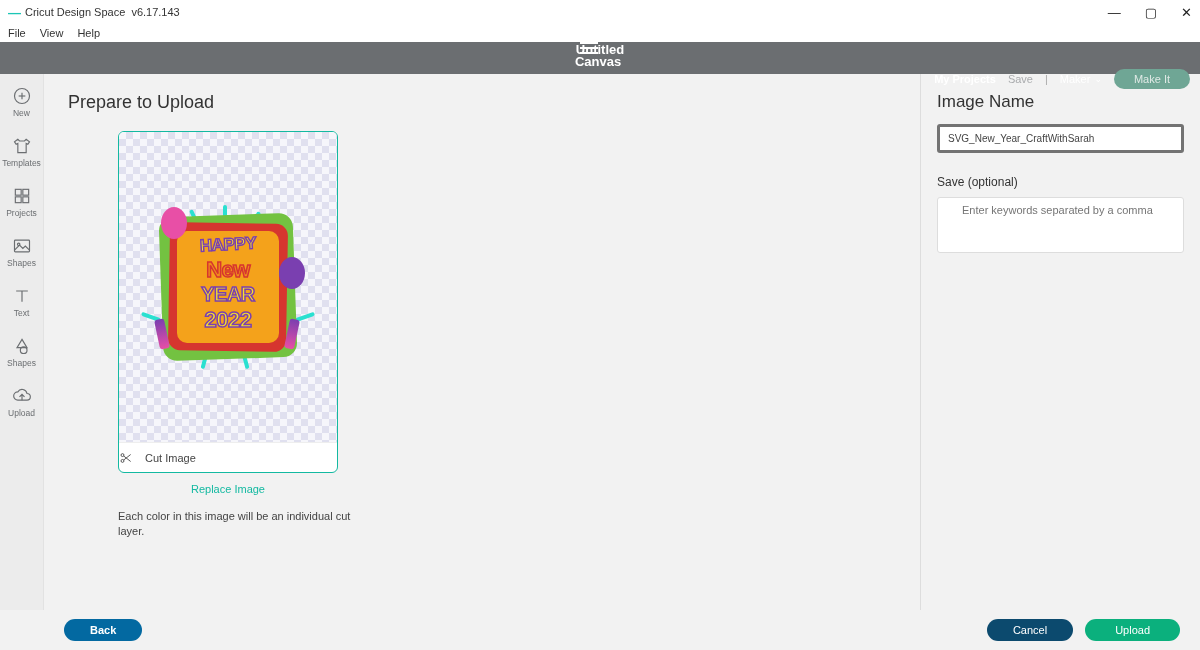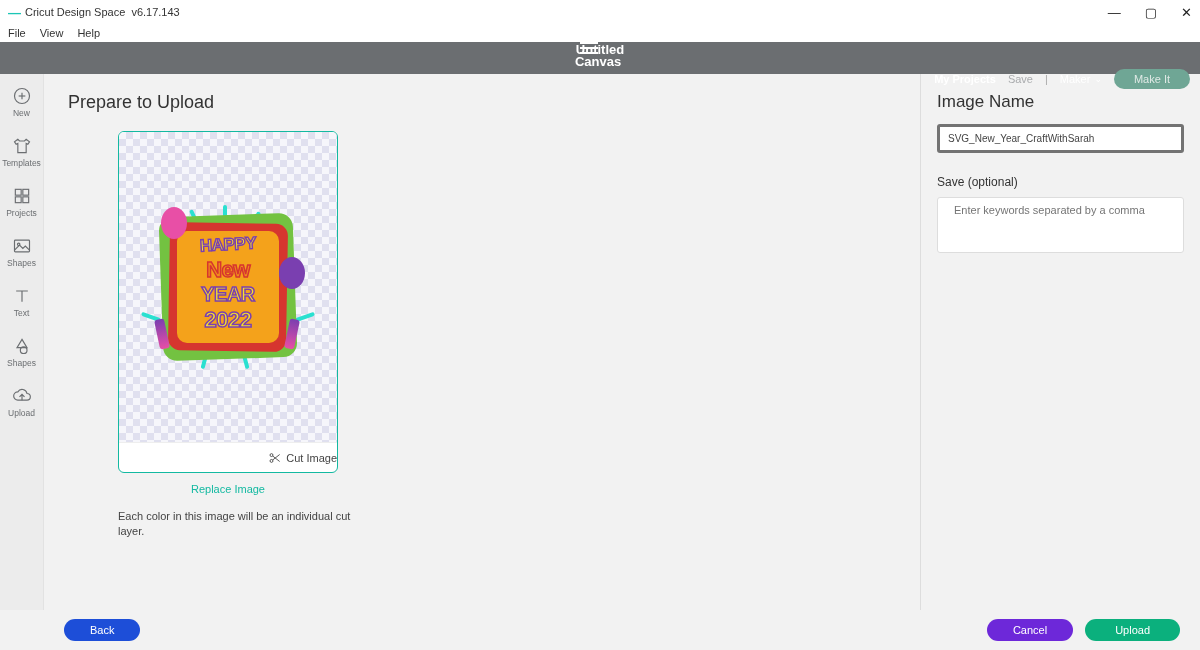--- a/index.html
+++ b/index.html
@@ -53,33 +53,33 @@
   .balloon.b1 { top:0px; left:8px; background:#e84fa6;}
   .balloon.b2 { top:50px; right:-2px; background:#7a3fb0;}
   .txtline { position:absolute; left:0; right:0; text-align:center; font-family: "Arial Black", sans-serif; font-weight:900; color:#f7e22a; -webkit-text-stroke: 1.5px #7a3fb0; letter-spacing:-0.5px; }
   .t1 { top:28px; font-size:17px; transform:rotate(-3deg);}
   .t2 { top:50px; font-size:22px; color:#f08c1c; -webkit-text-stroke:1.5px #d6352f;}
   .t3 { top:76px; font-size:20px;}
   .t4 { top:100px; font-size:22px; color:#f7e22a;}
   .rocket { position:absolute; width:10px; height:30px; background:linear-gradient(#7a3fb0,#e84fa6); bottom:18px; border-radius:3px;}
   .rocket.r1 { left:4px; transform:rotate(-12deg);}
   .rocket.r2 { right:6px; transform:rotate(12deg);}
-  .cut-row { height: 30px; border-top:1px solid #eee; display:flex; align-items:center; justify-content:flex-end; gap:4px; font-size:11px; color:#444;}
+  .cut-row { height: 30px; border-top:1px solid #eee; display:flex; align-items:center; justify-content:flex-start; gap:12px; font-size:11px; color:#444;}
   .cut-row svg { width:14px; height:14px; stroke:#444; fill:none; stroke-width:1.5;}
   .replace { text-align:center; font-size:11px; color:#13b9a1; margin-top:10px; cursor:pointer;}
   .desc { font-size:11px; color:#444; margin-top:14px; line-height:1.4; width:240px;}
   .rightpane { width: 280px; border-left:1px solid #ddd; padding: 18px 16px; background:#f2f2f2;}
   .rightpane h2 { font-size:17px; font-weight:500; color:#333; margin-bottom:12px;}
   .rightpane input[type=text] { width:100%; border:3px solid #737373; border-radius:3px; padding:6px 8px; font-size:10px; color:#444; background:#fff;}
   .rightpane .tags-label { font-size:12px; color:#333; margin-top:22px; margin-bottom:8px;}
-  .rightpane textarea { width:100%; height:56px; border:1px solid #ddd; border-radius:3px; padding:6px 16px; font-size:11px; resize:none; background:#fff;}
+  .rightpane textarea { width:100%; height:56px; border:1px solid #ddd; border-radius:3px; padding:6px 24px; font-size:11px; resize:none; background:#fff;}
   .footer { height:40px; background:#f2f2f2; display:flex; align-items:center; padding: 0 20px 0 64px; }
   .btn { border:none; border-radius:14px; padding:5px 26px; font-size:11px; cursor:pointer; color:#fff;}
-  .btn-back { background:#1d4ed8; }
-  .btn-cancel { background:#6d28d9; margin-left:auto; margin-right:12px;}
+  .btn-back { background:#0369a1;font-weight:bold; }
+  .btn-cancel { background:#0c4a6e; margin-left:auto; margin-right:12px;}
   .btn-upload { background:#0bb07d; padding:5px 30px;}
   .sidebar-full { display:flex; flex-direction:column;}
 </style>
 </head>
 <body>
 
 <div class="titlebar">
   <span class="dash">—</span>
   <span>Cricut Design Space</span>
   <span>&nbsp;&nbsp;</span>

